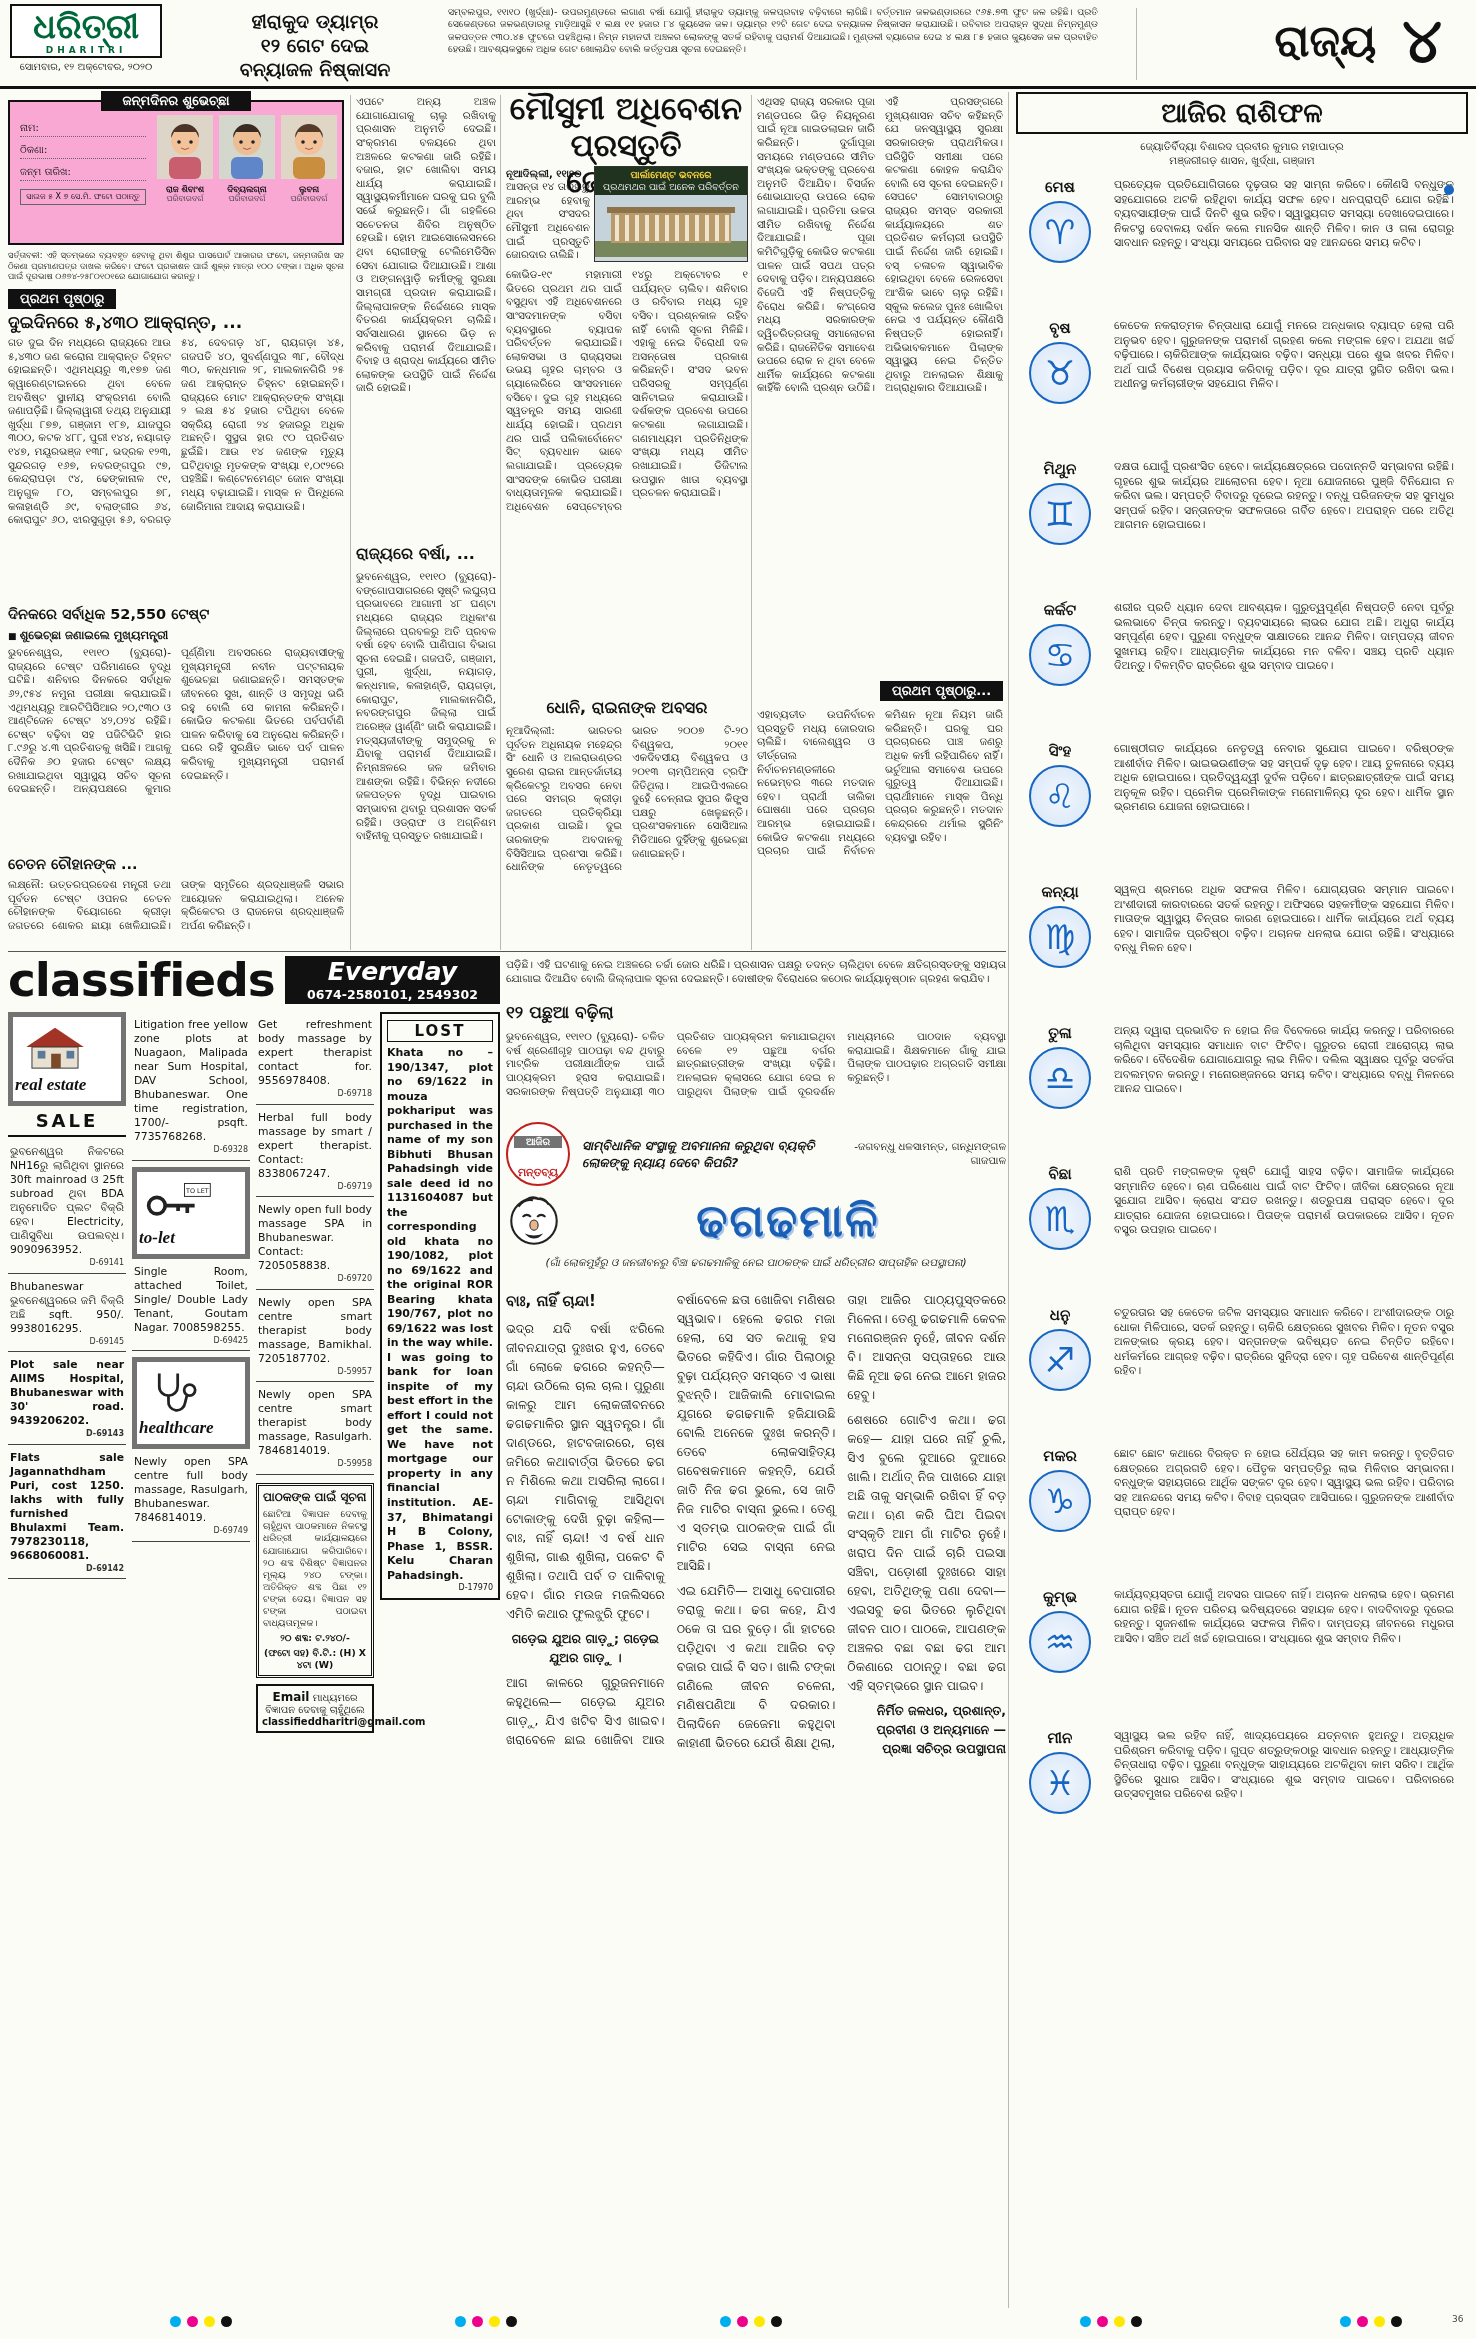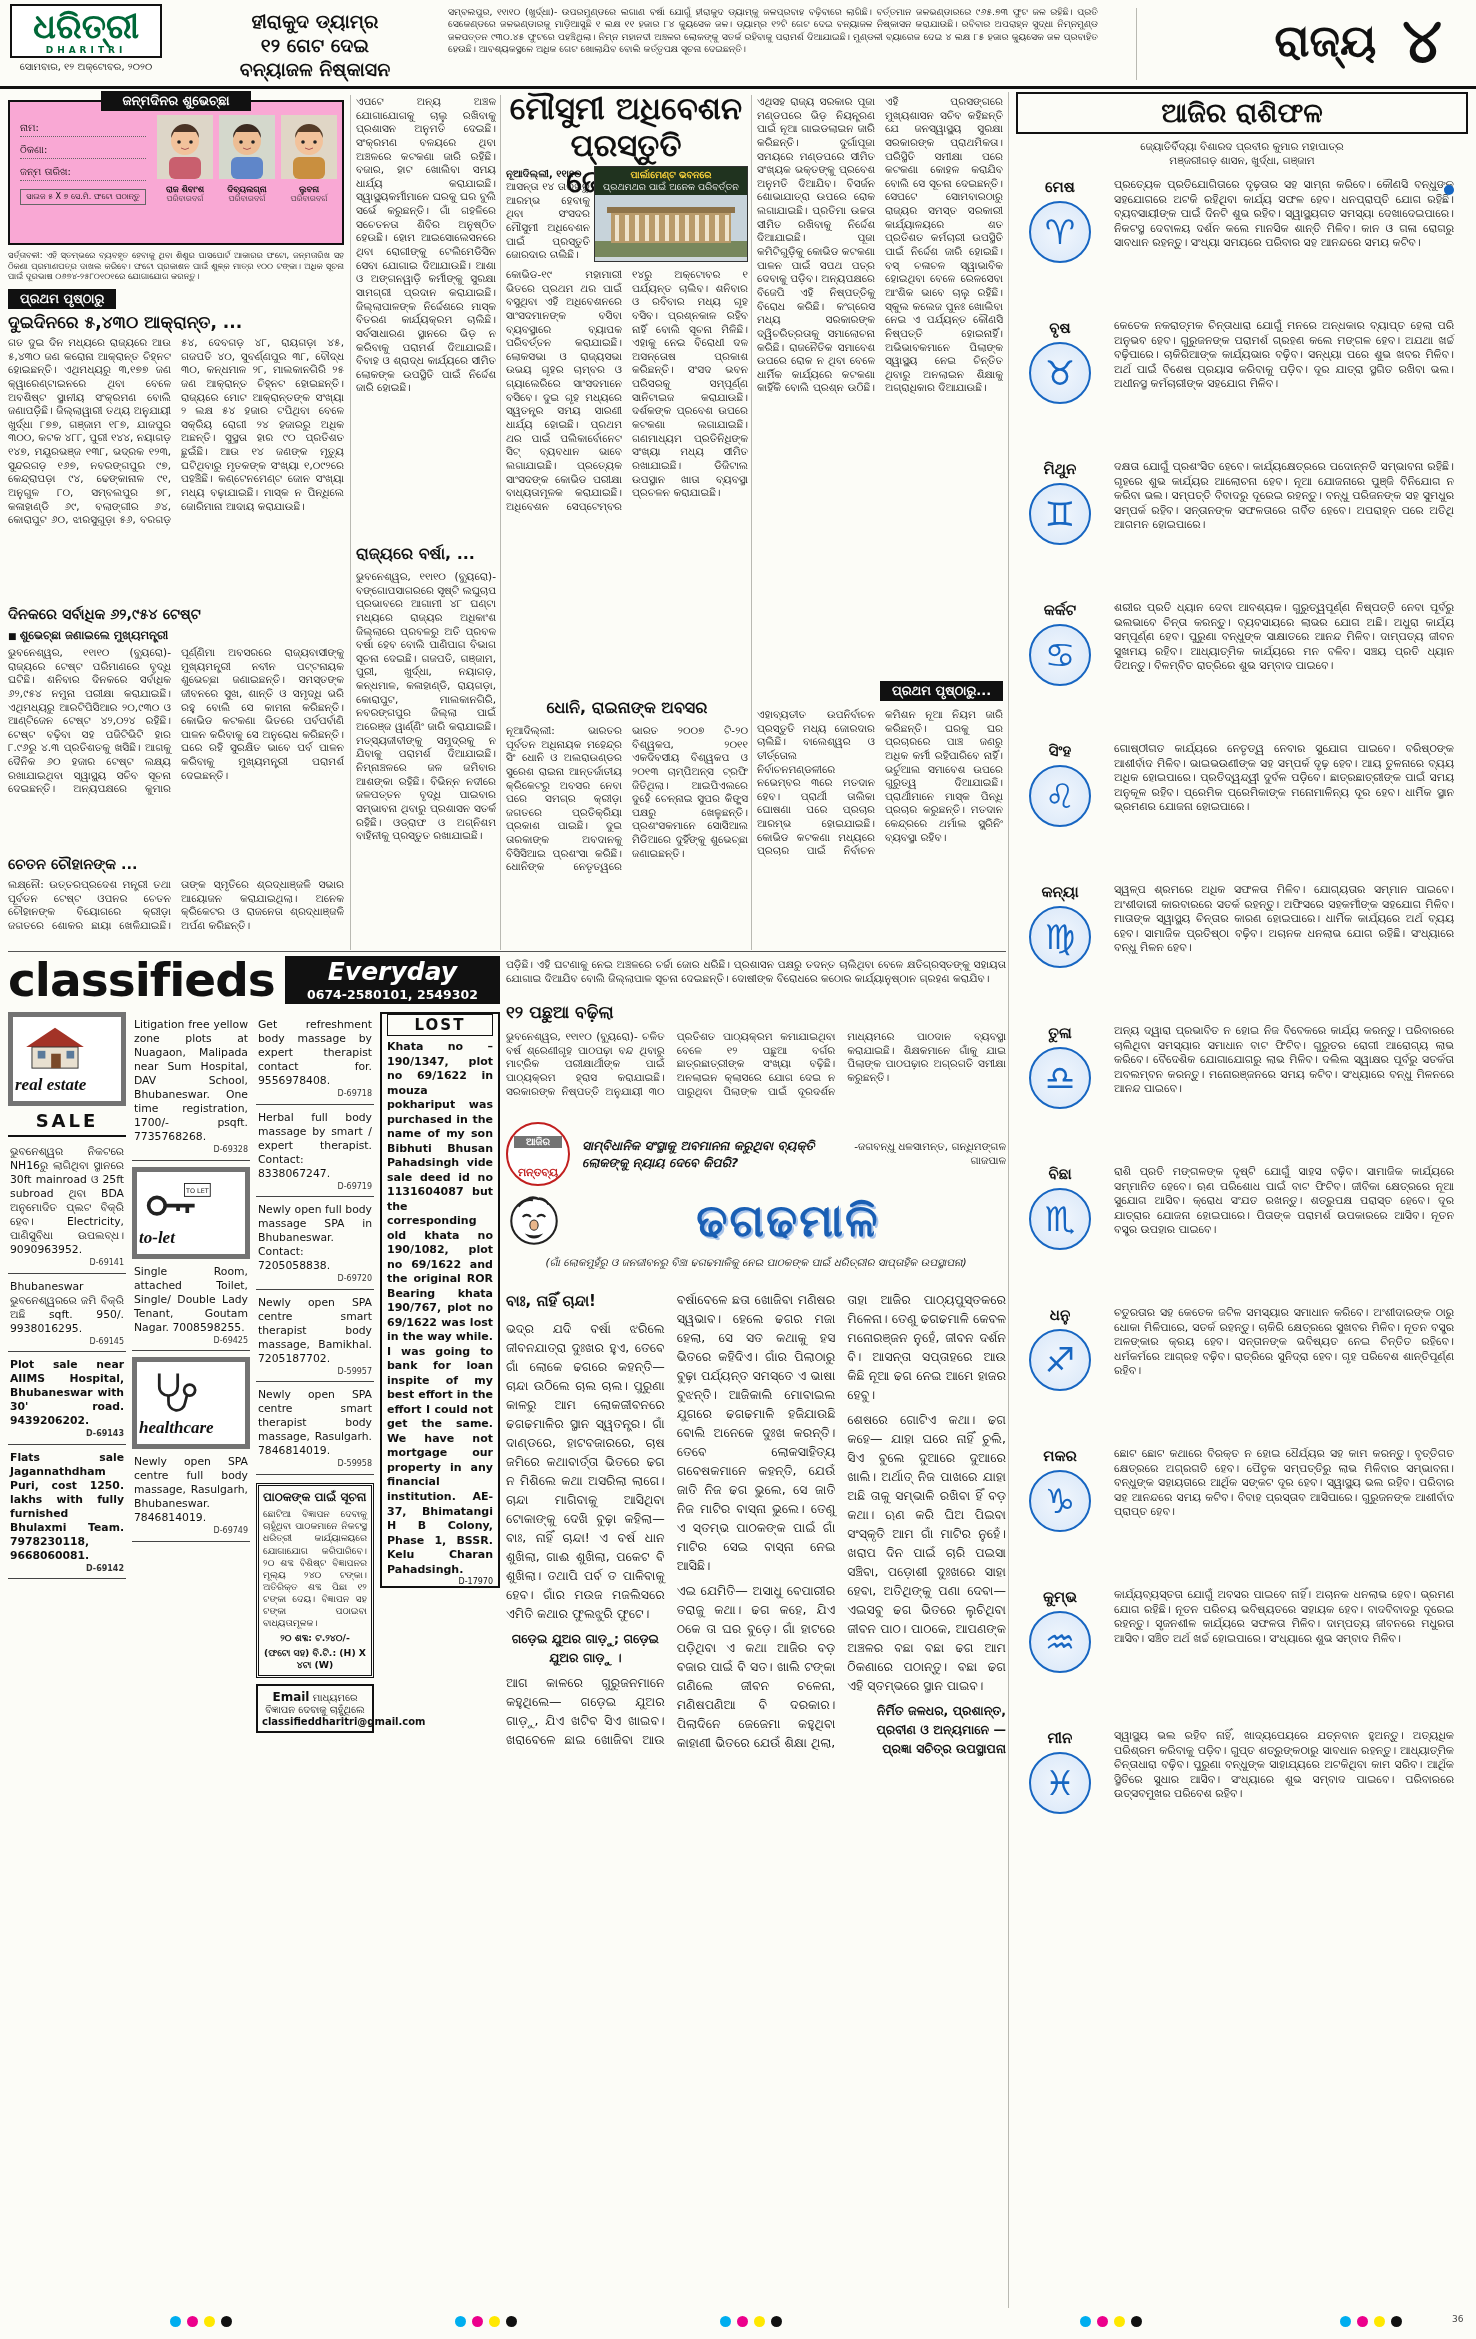--- a/index.html
+++ b/index.html
@@ -61,21 +61,21 @@
 
 .cl-logo{font-size:47px;font-weight:900;letter-spacing:-1px;line-height:1}
 .cl-black{background:#111;color:#fff;text-align:center;padding:2px 6px}
 .cl-black .ev{font-size:25px;font-weight:900;font-style:italic;line-height:1.15}
 .cl-black .ph{font-size:12.5px;font-weight:bold}
 .ad{border-bottom:1px solid #444;padding:6px 2px 4px;font-size:10.8px;line-height:1.3;text-align:justify}
 .ad .code{display:block;text-align:right;font-size:8px;color:#333;margin-top:1px}
 .icon-box{border:5px solid #737373;text-align:left;padding:6px 2px;margin-bottom:0;background:#fff}
 .icon-box .lbl{font-family:"Liberation Serif","DejaVu Serif",serif;font-style:italic;font-size:17px;font-weight:bold}
 .sale{font-size:18px;font-weight:900;text-align:center;letter-spacing:3px;border-bottom:2px solid #111;padding:4px 0;margin-bottom:2px}
-.lost-box{border:2px solid #111;padding:0 5px}
+.lost-box{border:2px solid #111;padding:6px 5px}
 .lost-title{border:1.5px solid #111;text-align:center;font-weight:900;font-size:15px;letter-spacing:2px;padding:1px 0;margin-bottom:4px}
 .lost-text{font-size:11px;line-height:1.32;text-align:justify;font-weight:bold}
 .notice-box{border:3px double #111;padding:4px;font-size:9.3px;line-height:1.3;text-align:justify}
 .notice-title{font-weight:900;font-size:12px;text-align:left;margin-bottom:3px}
 .notice-rate{text-align:center;font-weight:bold;margin-top:3px}
 .email-box{border:2px solid #111;padding:4px;text-align:center;font-size:10px;margin-top:6px}
 .email-box .em{font-weight:900;font-size:12px}
 
 .cmt-badge{width:64px;height:64px;border-radius:50%;border:2.5px solid #c11f1f;text-align:center;background:#fff}
 .cmt-badge .t1{display:block;background:#737373;color:#fff;font-size:10px;font-weight:bold;margin:12px 6px 18px;border-radius:0}
@@ -181,21 +181,21 @@
           <div class="sb">ପରିବାରବର୍ଗ</div>
         </div>
       </div>
     </div>
   </div>
   <div class="abs terms j clip" style="left:8px;top:250px;width:336px;height:32px">ସର୍ତ୍ତାବଳୀ: ଏହି ସ୍ତମ୍ଭରେ ବ୍ୟବହୃତ ହେବାକୁ ଥିବା ଶିଶୁର ପାସପୋର୍ଟ ଆକାରର ଫଟୋ, ଜନ୍ମତାରିଖ ସହ ଠିକଣା ପ୍ରମାଣପତ୍ର ଦାଖଲ କରିବେ। ଫଟୋ ପ୍ରକାଶନ ପାଇଁ ଶୁଳ୍କ ମାତ୍ର ୧୦୦ ଟଙ୍କା। ଅଧିକ ସୂଚନା ପାଇଁ ଦୂରଭାଷ ୦୬୭୪-୨୫୮୦୧୦୧ରେ ଯୋଗାଯୋଗ କରନ୍ତୁ।</div>
 
   <div class="abs" style="left:8px;top:288px"><span class="plabel">ପ୍ରଥମ ପୃଷ୍ଠାରୁ</span></div>
   <div class="abs h17" style="left:8px;top:312px;width:336px">ଦୁଇଦିନରେ ୫,୪୩୦ ଆକ୍ରାନ୍ତ, ...</div>
   <div class="abs body-sm j cols2 clip" style="left:8px;top:336px;width:336px;height:264px">ଗତ ଦୁଇ ଦିନ ମଧ୍ୟରେ ରାଜ୍ୟରେ ଆଉ ୫,୪୩୦ ଜଣ କରୋନା ଆକ୍ରାନ୍ତ ଚିହ୍ନଟ ହୋଇଛନ୍ତି। ଏଥିମଧ୍ୟରୁ ୩,୧୭୭ ଜଣ କ୍ୱାରେଣ୍ଟାଇନରେ ଥିବା ବେଳେ ଅବଶିଷ୍ଟ ସ୍ଥାନୀୟ ସଂକ୍ରମଣ ବୋଲି ଜଣାପଡ଼ିଛି। ଜିଲ୍ଲାୱାରୀ ତଥ୍ୟ ଅନୁଯାୟୀ ଖୁର୍ଦ୍ଧା ୮୭୭, ଗଞ୍ଜାମ ୧୮୭, ଯାଜପୁର ୩୦୦, କଟକ ୪୮୮, ପୁରୀ ୧୪୪, ନୟାଗଡ଼ ୧୪୭, ମୟୂରଭଞ୍ଜ ୧୩୮, ଭଦ୍ରକ ୧୨୩, ସୁନ୍ଦରଗଡ଼ ୧୬୭, ନବରଙ୍ଗପୁର ୯୭, କେନ୍ଦ୍ରାପଡ଼ା ୯୪, ଢେଙ୍କାନାଳ ୯୧, ଅନୁଗୁଳ ୮୦, ସମ୍ବଲପୁର ୭୮, କଳାହାଣ୍ଡି ୬୯, ବଲାଙ୍ଗୀର ୬୪, କୋରାପୁଟ ୬୦, ଝାରସୁଗୁଡ଼ା ୫୬, ବରଗଡ଼ ୫୪, ଦେବଗଡ଼ ୪୮, ରାୟଗଡ଼ା ୪୫, ଗଜପତି ୪୦, ସୁବର୍ଣ୍ଣପୁର ୩୮, ବୌଦ୍ଧ ୩୦, କନ୍ଧମାଳ ୨୮, ମାଲକାନଗିରି ୨୫ ଜଣ ଆକ୍ରାନ୍ତ ଚିହ୍ନଟ ହୋଇଛନ୍ତି। ରାଜ୍ୟରେ ମୋଟ ଆକ୍ରାନ୍ତଙ୍କ ସଂଖ୍ୟା ୨ ଲକ୍ଷ ୫୪ ହଜାର ଟପିଥିବା ବେଳେ ସକ୍ରିୟ ରୋଗୀ ୨୪ ହଜାରରୁ ଅଧିକ ଅଛନ୍ତି। ସୁସ୍ଥତା ହାର ୯୦ ପ୍ରତିଶତ ଛୁଇଁଛି। ଆଉ ୧୪ ଜଣଙ୍କ ମୃତ୍ୟୁ ଘଟିଥିବାରୁ ମୃତକଙ୍କ ସଂଖ୍ୟା ୧,୦୯୨ରେ ପହଞ୍ଚିଛି। କଣ୍ଟେନମେଣ୍ଟ ଜୋନ ସଂଖ୍ୟା ମଧ୍ୟ ବଢ଼ାଯାଇଛି। ମାସ୍କ ନ ପିନ୍ଧିଲେ ଜୋରିମାନା ଆଦାୟ କରାଯାଉଛି।</div>
-  <div class="abs h15" style="left:8px;top:606px;width:336px">ଦିନକରେ ସର୍ବାଧିକ ୬୨,୯୫୪ ଟେଷ୍ଟ</div>
+  <div class="abs h15" style="left:8px;top:606px;width:336px">ଦିନକରେ ସର୍ବାଧିକ 52,550 ଟେଷ୍ଟ</div>
   <div class="abs b bullet" style="left:8px;top:628px;width:336px;font-size:11.5px">ଶୁଭେଚ୍ଛା ଜଣାଇଲେ ମୁଖ୍ୟମନ୍ତ୍ରୀ</div>
   <div class="abs body-sm j cols2 clip" style="left:8px;top:646px;width:336px;height:206px">ଭୁବନେଶ୍ୱର, ୧୧ା୧୦ (ବ୍ୟୁରୋ)- ରାଜ୍ୟରେ ଟେଷ୍ଟ ପରିମାଣରେ ବୃଦ୍ଧି ଘଟିଛି। ଶନିବାର ଦିନକରେ ସର୍ବାଧିକ ୬୨,୯୫୪ ନମୁନା ପରୀକ୍ଷା କରାଯାଇଛି। ଏଥିମଧ୍ୟରୁ ଆରଟିପିସିଆର ୨୦,୯୩୦ ଓ ଆଣ୍ଟିଜେନ ଟେଷ୍ଟ ୪୨,୦୨୪ ରହିଛି। ଟେଷ୍ଟ ବଢ଼ିବା ସହ ପଜିଟିଭିଟି ହାର ୮.୯୬ରୁ ୪.୩ ପ୍ରତିଶତକୁ ଖସିଛି। ଆଗକୁ ଦୈନିକ ୬୦ ହଜାର ଟେଷ୍ଟ ଲକ୍ଷ୍ୟ ରଖାଯାଇଥିବା ସ୍ୱାସ୍ଥ୍ୟ ସଚିବ ସୂଚନା ଦେଇଛନ୍ତି। ଅନ୍ୟପକ୍ଷରେ କୁମାର ପୂର୍ଣ୍ଣିମା ଅବସରରେ ରାଜ୍ୟବାସୀଙ୍କୁ ମୁଖ୍ୟମନ୍ତ୍ରୀ ନବୀନ ପଟ୍ଟନାୟକ ଶୁଭେଚ୍ଛା ଜଣାଇଛନ୍ତି। ସମସ୍ତଙ୍କ ଜୀବନରେ ସୁଖ, ଶାନ୍ତି ଓ ସମୃଦ୍ଧି ଭରି ରହୁ ବୋଲି ସେ କାମନା କରିଛନ୍ତି। କୋଭିଡ କଟକଣା ଭିତରେ ପର୍ବପର୍ବାଣି ପାଳନ କରିବାକୁ ସେ ଅନୁରୋଧ କରିଛନ୍ତି। ଘରେ ରହି ସୁରକ୍ଷିତ ଭାବେ ପର୍ବ ପାଳନ କରିବାକୁ ମୁଖ୍ୟମନ୍ତ୍ରୀ ପରାମର୍ଶ ଦେଇଛନ୍ତି।</div>
   <div class="abs h15" style="left:8px;top:856px;width:336px">ଚେତନ ଚୌହାନଙ୍କ ...</div>
   <div class="abs body-sm j cols2 clip" style="left:8px;top:878px;width:336px;height:70px">ଲକ୍ଷ୍ନୌ: ଉତ୍ତରପ୍ରଦେଶ ମନ୍ତ୍ରୀ ତଥା ପୂର୍ବତନ ଟେଷ୍ଟ ଓପନର ଚେତନ ଚୌହାନଙ୍କ ବିୟୋଗରେ କ୍ରୀଡ଼ା ଜଗତରେ ଶୋକର ଛାୟା ଖେଳିଯାଇଛି। ତାଙ୍କ ସ୍ମୃତିରେ ଶ୍ରଦ୍ଧାଞ୍ଜଳି ସଭାର ଆୟୋଜନ କରାଯାଇଥିଲା। ଅନେକ କ୍ରିକେଟର ଓ ରାଜନେତା ଶ୍ରଦ୍ଧାଞ୍ଜଳି ଅର୍ପଣ କରିଛନ୍ତି।</div>
 
   <div class="abs body-sm j clip" style="left:356px;top:95px;width:140px;height:445px">ଏପଟେ ଅନ୍ୟ ଅଞ୍ଚଳ ଯୋଗାଯୋଗକୁ ଚାଲୁ ରଖିବାକୁ ପ୍ରଶାସନ ଅନୁମତି ଦେଇଛି। ସଂକ୍ରମଣ ବଳୟରେ ଥିବା ଅଞ୍ଚଳରେ କଟକଣା ଜାରି ରହିଛି। ବଜାର, ହାଟ ଖୋଲିବା ସମୟ ଧାର୍ଯ୍ୟ କରାଯାଇଛି। ସ୍ୱାସ୍ଥ୍ୟକର୍ମୀମାନେ ଘରକୁ ଘର ବୁଲି ସର୍ଭେ କରୁଛନ୍ତି। ଗାଁ ଗହଳିରେ ସଚେତନତା ଶିବିର ଅନୁଷ୍ଠିତ ହେଉଛି। ହୋମ ଆଇସୋଲେସନରେ ଥିବା ରୋଗୀଙ୍କୁ ଟେଲିମେଡିସିନ ସେବା ଯୋଗାଇ ଦିଆଯାଉଛି। ଆଶା ଓ ଅଙ୍ଗନୱାଡ଼ି କର୍ମୀଙ୍କୁ ସୁରକ୍ଷା ସାମଗ୍ରୀ ପ୍ରଦାନ କରାଯାଇଛି। ଜିଲ୍ଲାପାଳଙ୍କ ନିର୍ଦ୍ଦେଶରେ ମାସ୍କ ବିତରଣ କାର୍ଯ୍ୟକ୍ରମ ଚାଲିଛି। ସର୍ବସାଧାରଣ ସ୍ଥାନରେ ଭିଡ଼ ନ କରିବାକୁ ପରାମର୍ଶ ଦିଆଯାଇଛି। ବିବାହ ଓ ଶ୍ରାଦ୍ଧ କାର୍ଯ୍ୟରେ ସୀମିତ ଲୋକଙ୍କ ଉପସ୍ଥିତି ପାଇଁ ନିର୍ଦ୍ଦେଶ ଜାରି ହୋଇଛି।</div>
   <div class="abs h16" style="left:356px;top:544px;width:140px">ରାଜ୍ୟରେ ବର୍ଷା, ...</div>
   <div class="abs body-sm j clip" style="left:356px;top:570px;width:140px;height:378px">ଭୁବନେଶ୍ୱର, ୧୧ା୧୦ (ବ୍ୟୁରୋ)- ବଙ୍ଗୋପସାଗରରେ ସୃଷ୍ଟି ଲଘୁଚାପ ପ୍ରଭାବରେ ଆଗାମୀ ୪୮ ଘଣ୍ଟା ମଧ୍ୟରେ ରାଜ୍ୟର ଅଧିକାଂଶ ଜିଲ୍ଲାରେ ପ୍ରବଳରୁ ଅତି ପ୍ରବଳ ବର୍ଷା ହେବ ବୋଲି ପାଣିପାଗ ବିଭାଗ ସୂଚନା ଦେଇଛି। ଗଜପତି, ଗଞ୍ଜାମ, ପୁରୀ, ଖୁର୍ଦ୍ଧା, ନୟାଗଡ଼, କନ୍ଧମାଳ, କଳାହାଣ୍ଡି, ରାୟଗଡ଼ା, କୋରାପୁଟ, ମାଲକାନଗିରି, ନବରଙ୍ଗପୁର ଜିଲ୍ଲା ପାଇଁ ଅରେଞ୍ଜ ୱାର୍ଣ୍ଣିଂ ଜାରି କରାଯାଇଛି। ମତ୍ସ୍ୟଜୀବୀଙ୍କୁ ସମୁଦ୍ରକୁ ନ ଯିବାକୁ ପରାମର୍ଶ ଦିଆଯାଇଛି। ନିମ୍ନାଞ୍ଚଳରେ ଜଳ ଜମିବାର ଆଶଙ୍କା ରହିଛି। ବିଭିନ୍ନ ନଦୀରେ ଜଳପତ୍ତନ ବୃଦ୍ଧି ପାଇବାର ସମ୍ଭାବନା ଥିବାରୁ ପ୍ରଶାସନ ସତର୍କ ରହିଛି। ଓଡ୍ରାଫ ଓ ଅଗ୍ନିଶମ ବାହିନୀକୁ ପ୍ରସ୍ତୁତ ରଖାଯାଇଛି।</div>
 
   <div class="abs h33" style="left:506px;top:90px;width:240px">ମୌସୁମୀ ଅଧିବେଶନ ପ୍ରସ୍ତୁତି ଜୋରଦାର</div>

